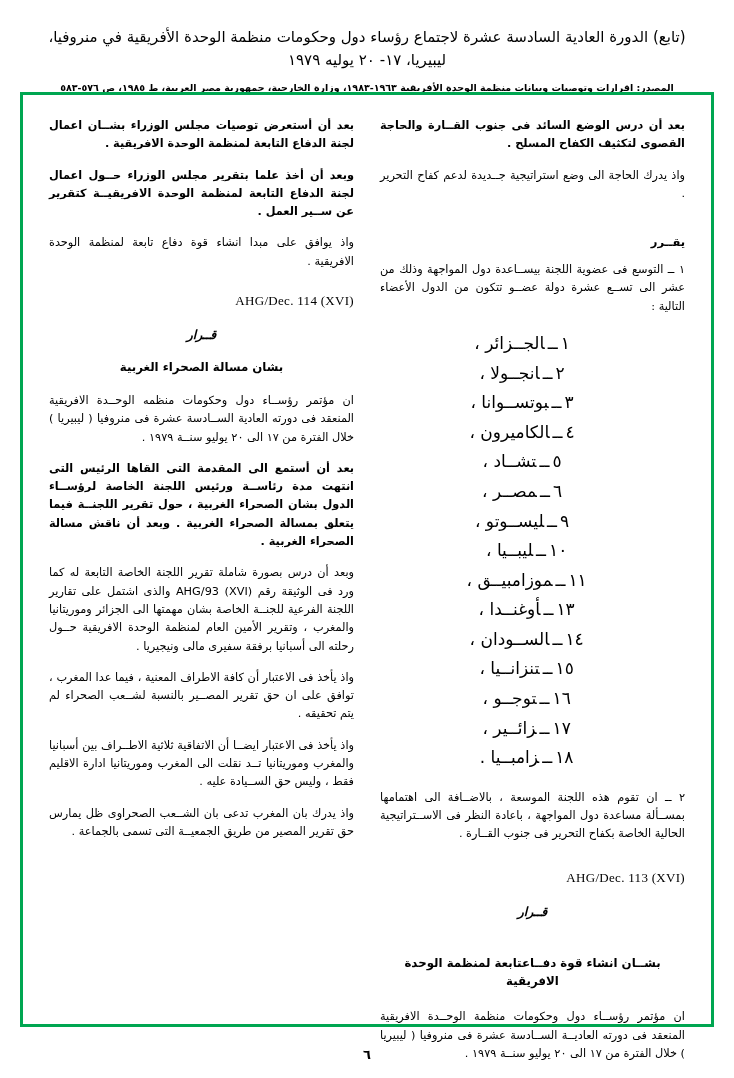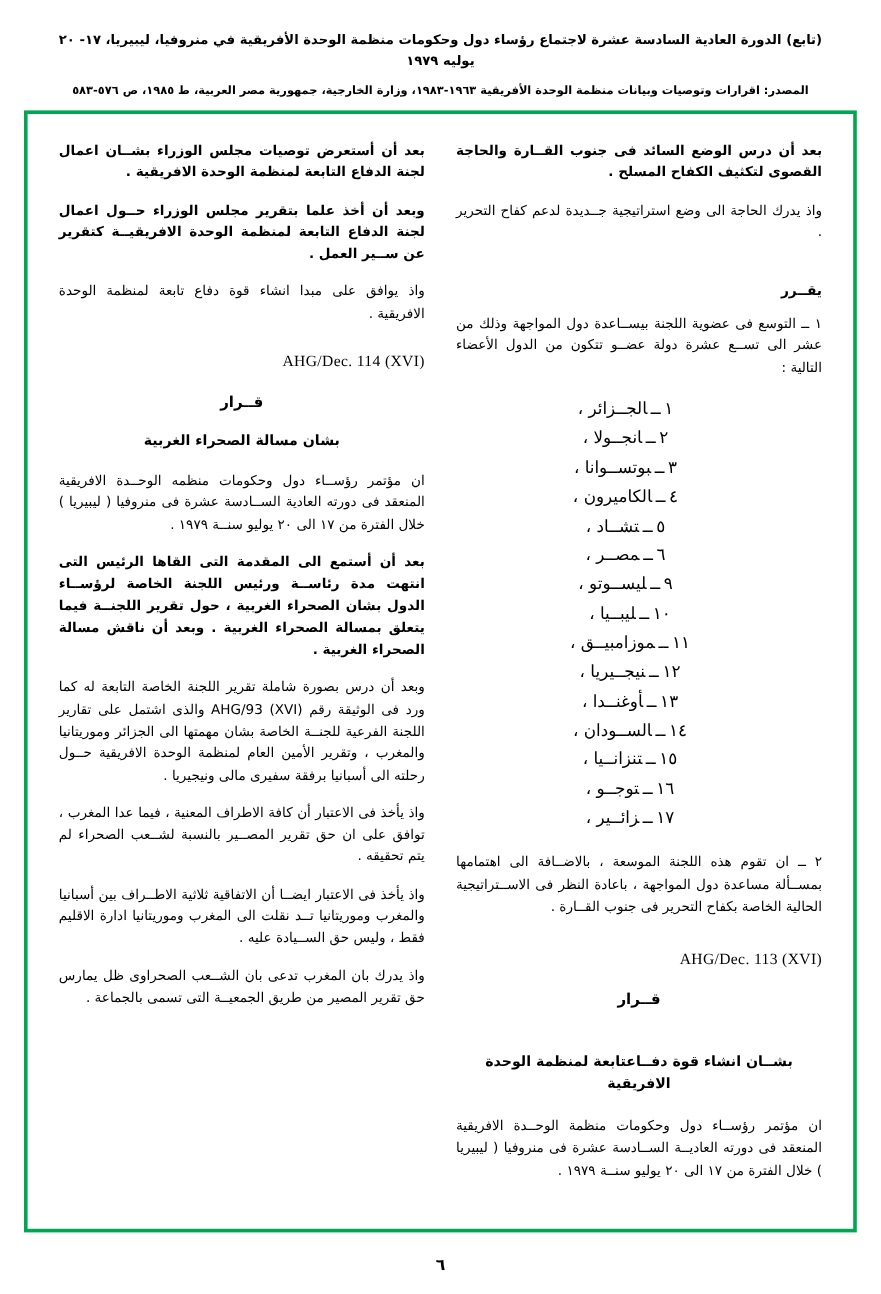--- a/index.html
+++ b/index.html
@@ -20,22 +20,22 @@
     height: 1078px;
     position: relative;
     box-sizing: border-box;
   }
   
   .header {
     padding: 26px 34px 0 34px;
     text-align: center;
   }
   .header .hline1 {
-    font-size: 11px;
-    font-weight: bold;
+    font-size: 15px;
+    font-weight: normal;
     line-height: 1.5;
     letter-spacing: 0px;
     direction: rtl;
   }
   .header .hline2 {
     font-size: 9.5px;
     font-weight: bold;
     line-height: 1.6;
     margin-top: 9px;
     direction: rtl;
@@ -88,20 +88,21 @@
   .centered {
     text-align: center;
     font-weight: bold;
     direction: rtl;
   }
   .qarar {
     font-size: 12.5px;
     font-weight: bold;
     letter-spacing: 6px;
     margin: 2px 0 16px 0;
+    font-style: italic;
   }
   .subject {
     font-size: 11.8px;
     font-weight: bold;
     margin: 0 0 15px 0;
     line-height: 1.6;
   }
   .subject.two-line { margin-bottom: 17px; }
   
   .yaqarrir {
@@ -112,21 +113,21 @@
     direction: rtl;
   }
   
   ol.countries {
     list-style: none;
     margin: 6px 0 16px 0;
     padding: 0;
     direction: rtl;
   }
   ol.countries li {
-    font-size: 14px;
+    font-size: 17px;
     line-height: 1.74;
     text-align: center;
     direction: rtl;
     white-space: nowrap;
   }
   ol.countries li .num { display: inline-block; min-width: 30px; text-align: left; }
   ol.countries li .dash { padding: 0 3px; }
   
   .pageno {
     position: absolute;
@@ -170,26 +171,26 @@
         <ol class="countries">
           <li><span class="num">١</span><span class="dash">ــ</span><span>الجــزائر ،</span></li>
           <li><span class="num">٢</span><span class="dash">ــ</span><span>انجــولا ،</span></li>
           <li><span class="num">٣</span><span class="dash">ــ</span><span>بوتســوانا ،</span></li>
           <li><span class="num">٤</span><span class="dash">ــ</span><span>الكاميرون ،</span></li>
           <li><span class="num">٥</span><span class="dash">ــ</span><span>تشــاد ،</span></li>
           <li><span class="num">٦</span><span class="dash">ــ</span><span>مصــر ،</span></li>
           <li><span class="num">٩</span><span class="dash">ــ</span><span>ليســوتو ،</span></li>
           <li><span class="num">١٠</span><span class="dash">ــ</span><span>ليبــيا ،</span></li>
           <li><span class="num">١١</span><span class="dash">ــ</span><span>موزامبيــق ،</span></li>
-          <li><span class="num">١٢</span><span class="dash">ــ</span><span>نيجــيريا ،</span></li>
           <li><span class="num">١٣</span><span class="dash">ــ</span><span>أوغنــدا ،</span></li>
           <li><span class="num">١٤</span><span class="dash">ــ</span><span>الســودان ،</span></li>
           <li><span class="num">١٥</span><span class="dash">ــ</span><span>تنزانــيا ،</span></li>
           <li><span class="num">١٦</span><span class="dash">ــ</span><span>توجــو ،</span></li>
           <li><span class="num">١٧</span><span class="dash">ــ</span><span>زائــير ،</span></li>
+          <li><span class="num">١٨</span><span class="dash">ــ</span><span>زامبــيا .</span></li>
         </ol>
 
         <p class="par">
           <span>٢ ــ ان تقوم هذه اللجنة الموسعة ، بالاضــافة الى اهتمامها بمســألة مساعدة دول المواجهة ، باعادة النظر فى الاســتراتيجية الحالية الخاصة بكفاح التحرير فى جنوب القــارة .</span>
         </p>
 
         <div class="code spacer-top">AHG/Dec. 113  (XVI)</div>
 
         <div class="centered">
           <div class="qarar">قــرار</div>

